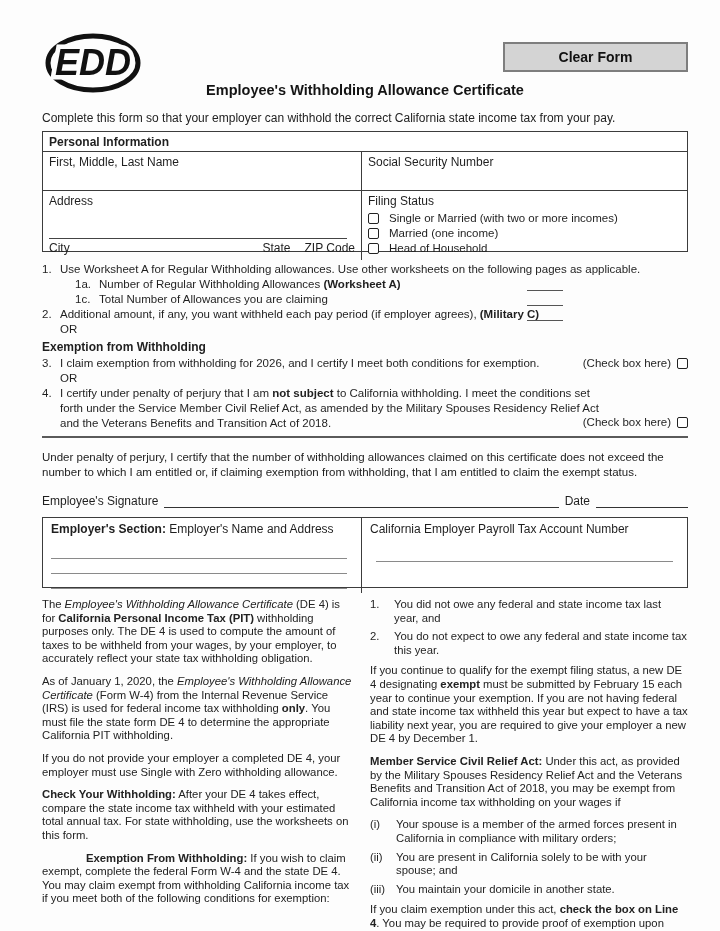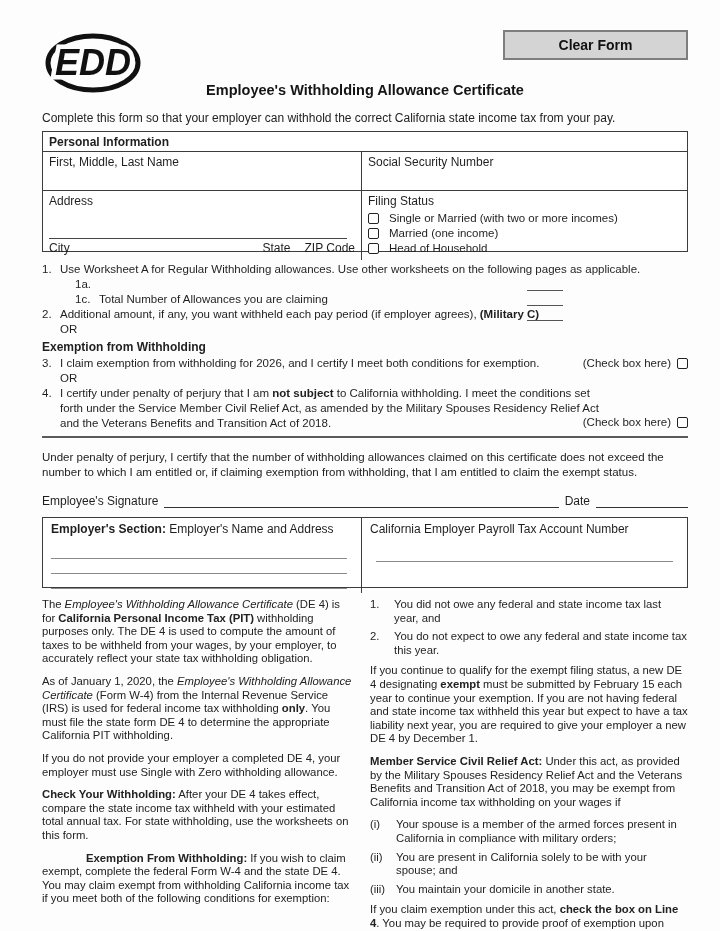--- a/index.html
+++ b/index.html
@@ -10,21 +10,21 @@
     font-family:"Liberation Sans", sans-serif;
     color:#1f1f1f;
     overflow:hidden;
   }
   .page { width:720px; height:931px; padding:30px 32px 0 42px; background:#fdfdfd; }
 
   
   .header { position:relative; height:66px; }
   .logo { position:absolute; left:2px; top:0; width:98px; height:66px; }
   .clear-btn {
-    position:absolute; right:0; top:0;
+    position:absolute; right:0; top:12px;
     width:185px; height:30px;
     background:#d4d4d4; border:2px solid #7e7e7e;
     font-family:"Liberation Sans", sans-serif;
     font-size:14px; font-weight:700; color:#111;
     text-align:center; line-height:26px; cursor:pointer;
   }
   .title {
     position:absolute; left:60px; right:60px; bottom:-2px;
     text-align:center; font-size:14.5px; font-weight:700; color:#141414;
   }
@@ -149,20 +149,21 @@
     </div>
   </div>
 
   <div class="lines">
     <div class="nrow">
       <span class="num">1.</span>
       <span>Use Worksheet A for Regular Withholding allowances. Use other worksheets on the following pages as applicable.</span>
     </div>
     <div class="nrow sub">
       <span class="num">1a.</span>
+      <span><span>Number of Regular Withholding Allowances </span><span style="font-weight: 700;">(Worksheet A)</span></span>
       <span class="blank" style="left:452px;"></span>
     </div>
     <div class="nrow sub">
       <span class="num">1c.</span>
       <span><span>Total Number of Allowances you are claiming</span></span>
       <span class="blank" style="left:452px;"></span>
     </div>
     <div class="nrow">
       <span class="num">2.</span>
       <span><span>Additional amount, if any, you want withheld each pay period (if employer agrees), </span><span style="font-weight: 700;">(Military C)</span></span>

